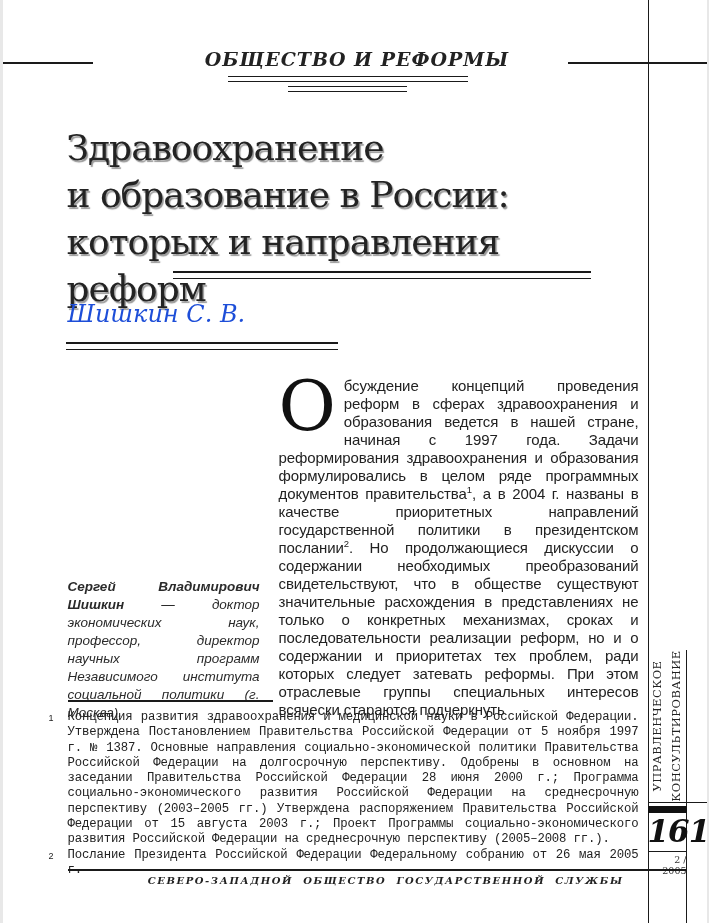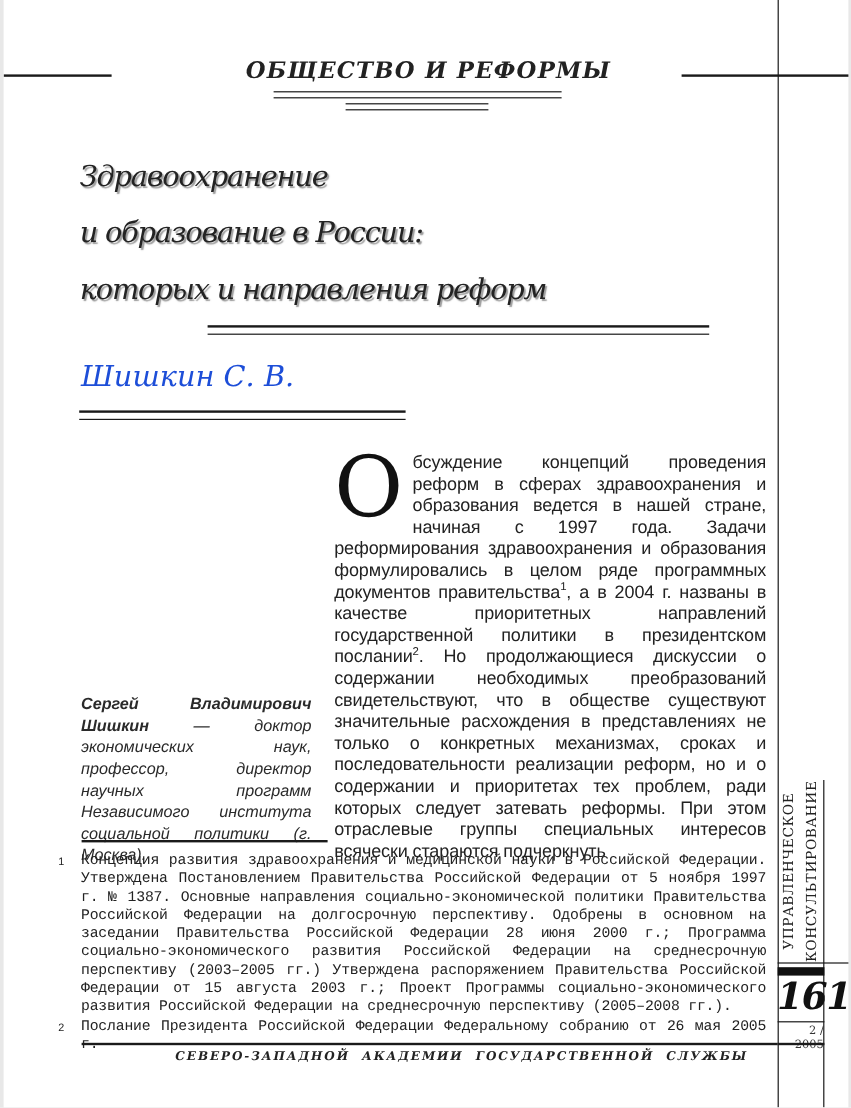--- a/index.html
+++ b/index.html
@@ -14,23 +14,22 @@
   .double-heavy{height:5px;border-top:2px solid #1a1a1a;border-bottom:1px solid #1a1a1a;background:transparent;}
 
   .section-header{
     left:0;top:48px;width:709px;text-align:center;
     font-family:"DejaVu Serif","Liberation Serif",serif;
     font-style:italic;font-weight:600;font-size:19px;letter-spacing:1px;color:#222;
   }
   .title{
     left:64px;top:124px;width:560px;
     font-family:"DejaVu Serif","Liberation Serif",serif;
-    font-size:24px;line-height:47px;font-weight:500;letter-spacing:-1px;color:#232323;
+    font-size:36px;line-height:47px;font-weight:500;letter-spacing:-1px;color:#232323;
     text-shadow:1.5px 1.5px 1px rgba(70,70,70,0.55);
-    font-style:italic;
   }
   .author{
     left:65px;top:300px;
     font-family:"DejaVu Serif","Liberation Serif",serif;
     font-style:italic;font-size:24px;color:#1d4ed8;
   }
   .body-col{
     left:276px;top:377px;width:360px;
     font-size:15px;line-height:18px;letter-spacing:-0.1px;
     text-align:justify;color:#222;
@@ -118,21 +117,21 @@
       <div class="fn-text">Концепция развития здравоохранения и медицинской науки в Российской Федерации. Утверждена Постановлением Правительства Российской Федерации от 5 ноября 1997 г. № 1387. Основные направления социально-экономической политики Правительства Российской Федерации на долгосрочную перспективу. Одобрены в основном на заседании Правительства Российской Федерации 28 июня 2000 г.; Программа социально-экономического развития Российской Федерации на среднесрочную перспективу (2003–2005 гг.) Утверждена распоряжением Правительства Российской Федерации от 15 августа 2003 г.; Проект Программы социально-экономического развития Российской Федерации на среднесрочную перспективу (2005–2008 гг.).</div>
     </div>
     <div class="footnote">
       <span class="fn-num">2</span>
       <div class="fn-text">Послание Президента Российской Федерации Федеральному собранию от 26 мая 2005 г.</div>
     </div>
   </div>
 
   <div class="abs rule" style="left:65px;top:869px;width:580px;height:1.5px;"></div>
   <div class="abs footer-text">
-    <div>СЕВЕРО-ЗАПАДНОЙ  АКАДЕМИИ  ГОСУДАРСТВЕННОЙ  СЛУЖБЫ</div>
+    <div>СЕВЕРО-ЗАПАДНОЙ  ОБЩЕСТВО  ГОСУДАРСТВЕННОЙ  СЛУЖБЫ</div>
   </div>
 
   <div class="abs side-vertical-wrap">
     <div class="side-vertical">
       <div>УПРАВЛЕНЧЕСКОЕ</div>
       <div>КОНСУЛЬТИРОВАНИЕ</div>
     </div>
   </div>
   <div class="abs rule" style="left:645px;top:802px;width:64px;height:1px;"></div>
   <div class="abs" style="left:645px;top:806px;width:39px;height:7px;background:#111;"></div>

